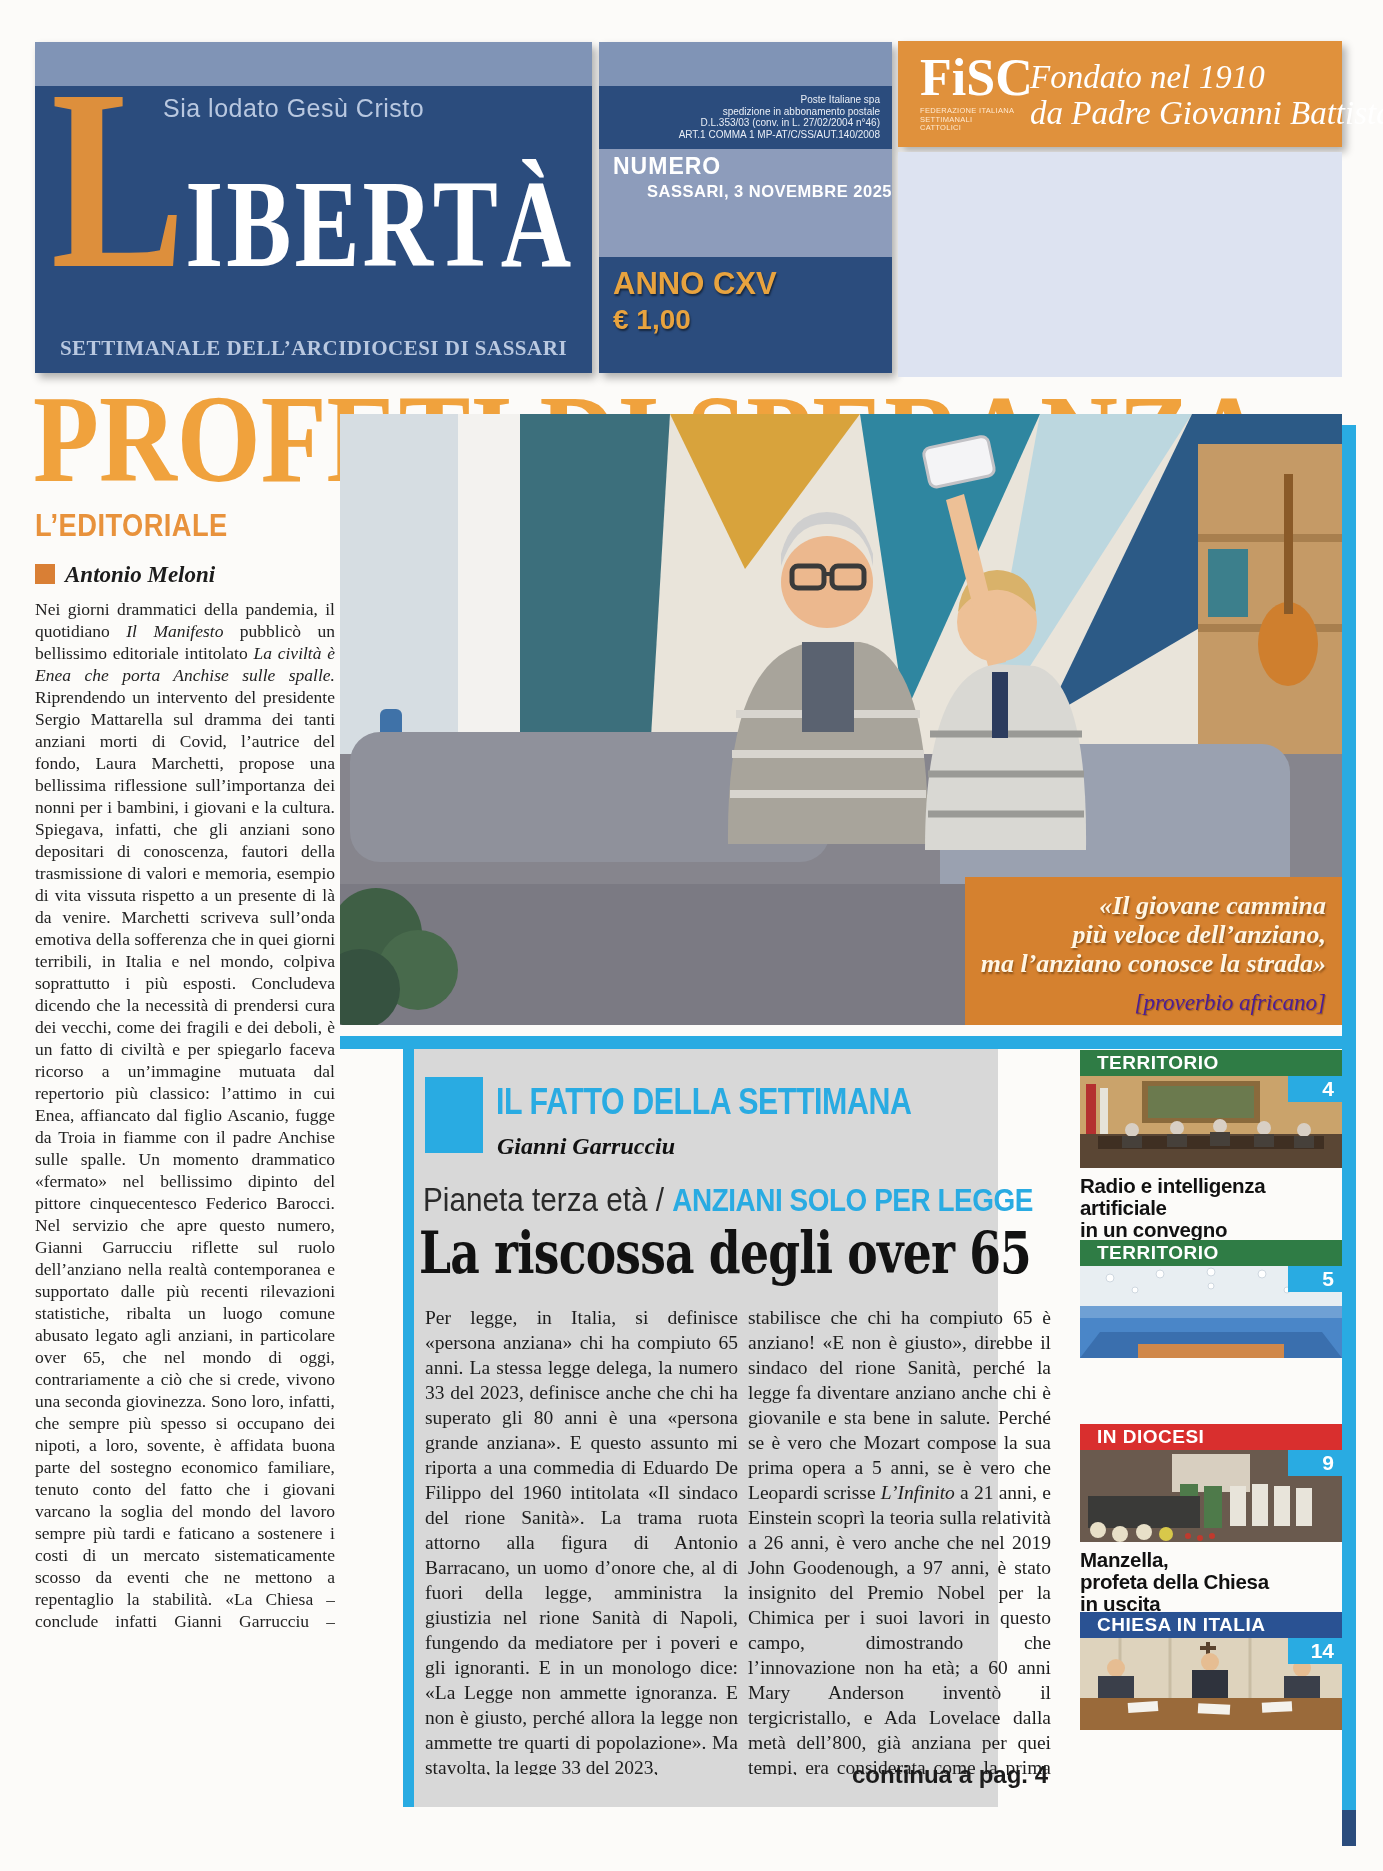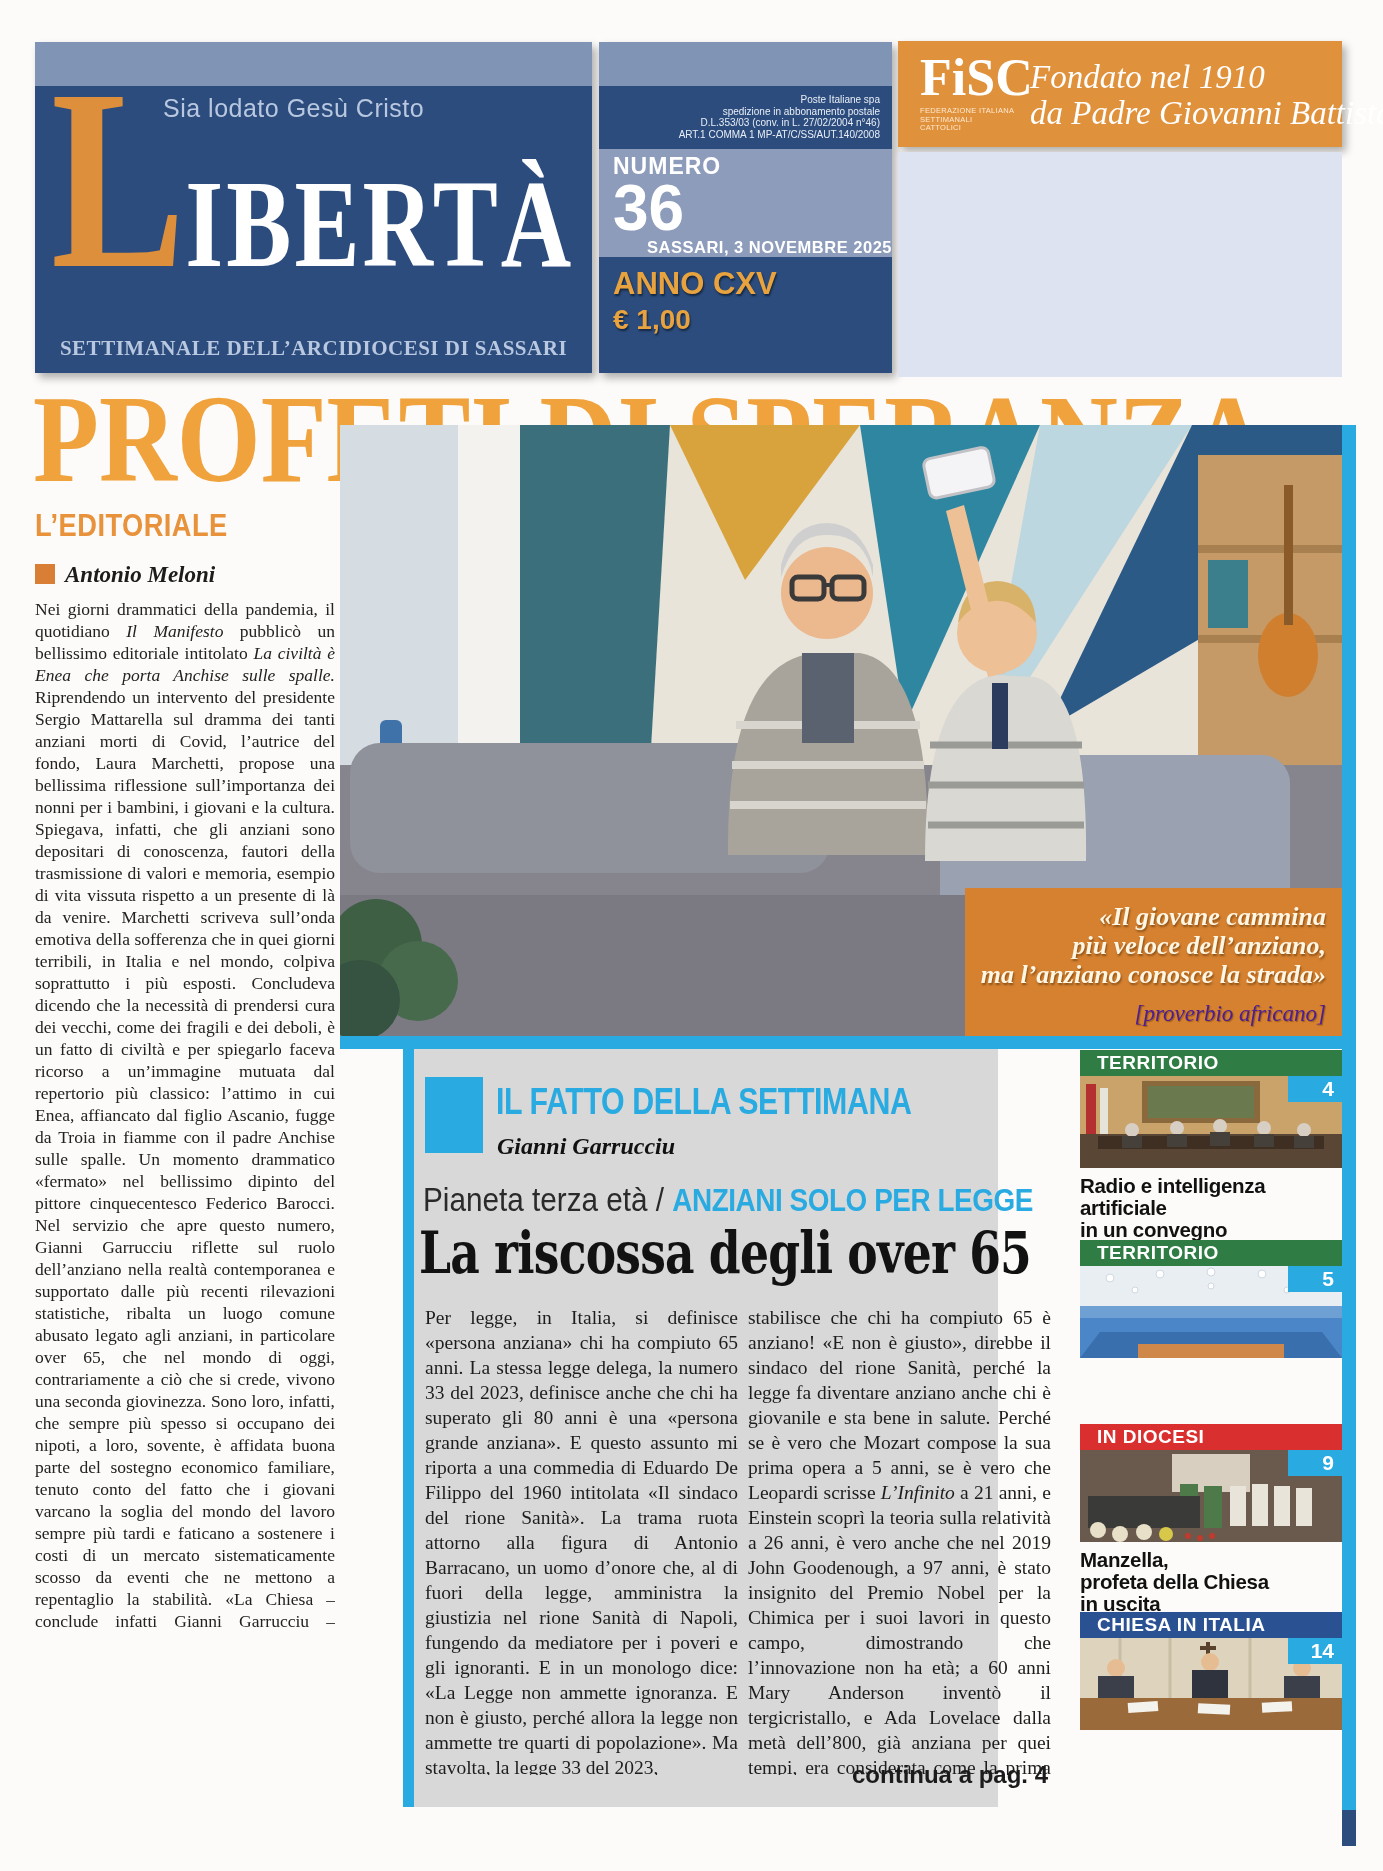--- a/index.html
+++ b/index.html
@@ -53,21 +53,21 @@
   .edi-byline{left:35px;top:562px;}
   .edi-square{display:inline-block;width:20px;height:20px;background:#d97f35;vertical-align:-2px;}
   .edi-author{display:inline-block;margin-left:10px;font-family:"Liberation Serif",serif;
               font-weight:bold;font-style:italic;font-size:23px;color:#1c1c1c;}
   .edi-body{left:35px;top:598px;width:300px;height:1038px;overflow:hidden;
             font-family:"Liberation Serif",serif;font-size:17.5px;line-height:22px;
             color:#222;text-align:justify;}
   .it{font-style:italic;}
 
   
-  .photo{left:340px;top:425px;width:1002px;height:611px;overflow:hidden;background:#e9e4da;}
+  .photo{left:340px;top:414px;width:1002px;height:611px;overflow:hidden;background:#e9e4da;}
   .quote-box{position:absolute;left:625px;top:463px;width:377px;height:148px;
              background:#d5812f;box-sizing:border-box;padding:14px 16px 0 8px;text-align:right;}
   .quote-line{font-family:"Liberation Serif",serif;font-style:italic;font-weight:bold;
               font-size:26px;line-height:29px;color:#fff6e4;
               text-shadow:1px 2px 2px rgba(70,35,0,.5);white-space:nowrap;}
   .quote-src{margin-top:12px;font-family:"Liberation Serif",serif;font-style:italic;
              font-size:23px;color:#4c1d95;text-shadow:1px 1px 1px rgba(70,35,0,.4);}
 
   .cyan-bottom{left:340px;top:1036px;width:1016px;height:13px;background:#29abe2;}
   .cyan-right{left:1342px;top:425px;width:14px;height:1385px;background:#29abe2;}
@@ -124,21 +124,20 @@
   <div class="abs nameplate" style="left:599px;top:42px;width:293px;height:331px;">
     <div class="strip"></div>
     <div class="postal">
       <div>Poste Italiane spa</div>
       <div>spedizione in abbonamento postale</div>
       <div>D.L.353/03 (conv. in L. 27/02/2004 n°46)</div>
       <div>ART.1 COMMA 1 MP-AT/C/SS/AUT.140/2008</div>
     </div>
     <div class="numpanel">
       <div class="num-label">NUMERO</div>
-      <div class="num-big">36</div>
       <div class="num-date">SASSARI, 3 NOVEMBRE 2025</div>
     </div>
     <div class="anno">ANNO CXV</div>
     <div class="price">€ 1,00</div>
   </div>
 
   <div class="abs fisc-banner" style="left:898px;top:41px;width:444px;height:106px;">
     <div class="fisc-logo">
       <div class="fisc-glyph">FiSC</div>
       <div class="fisc-cap">FEDERAZIONE ITALIANA</div>

